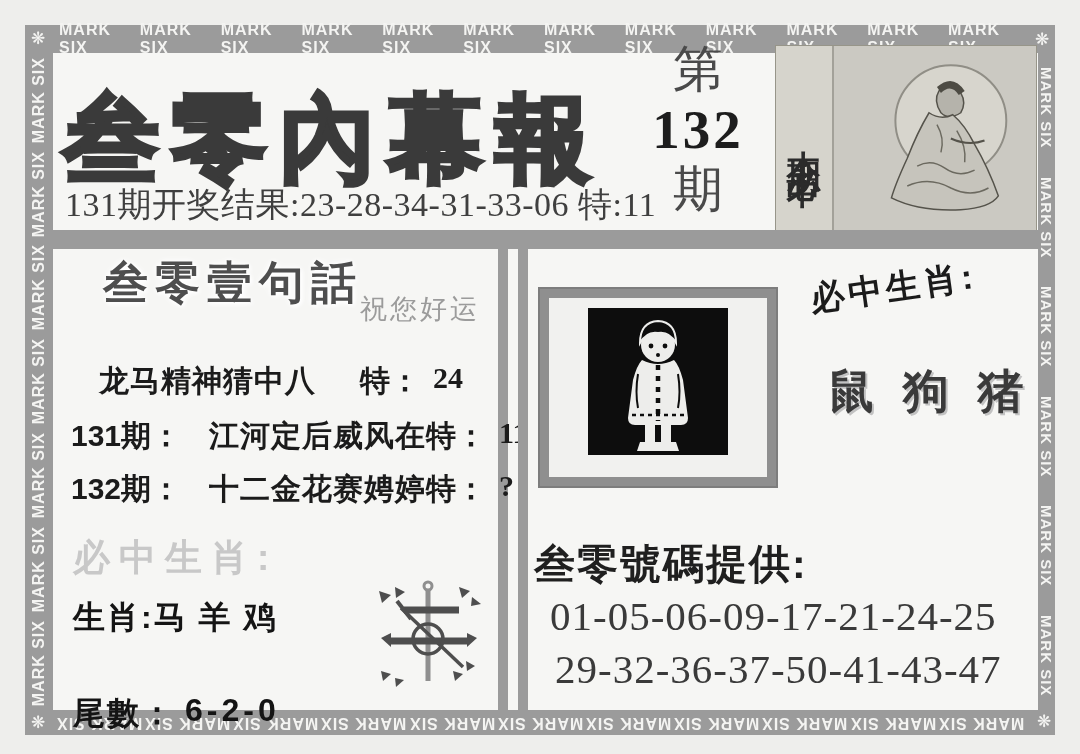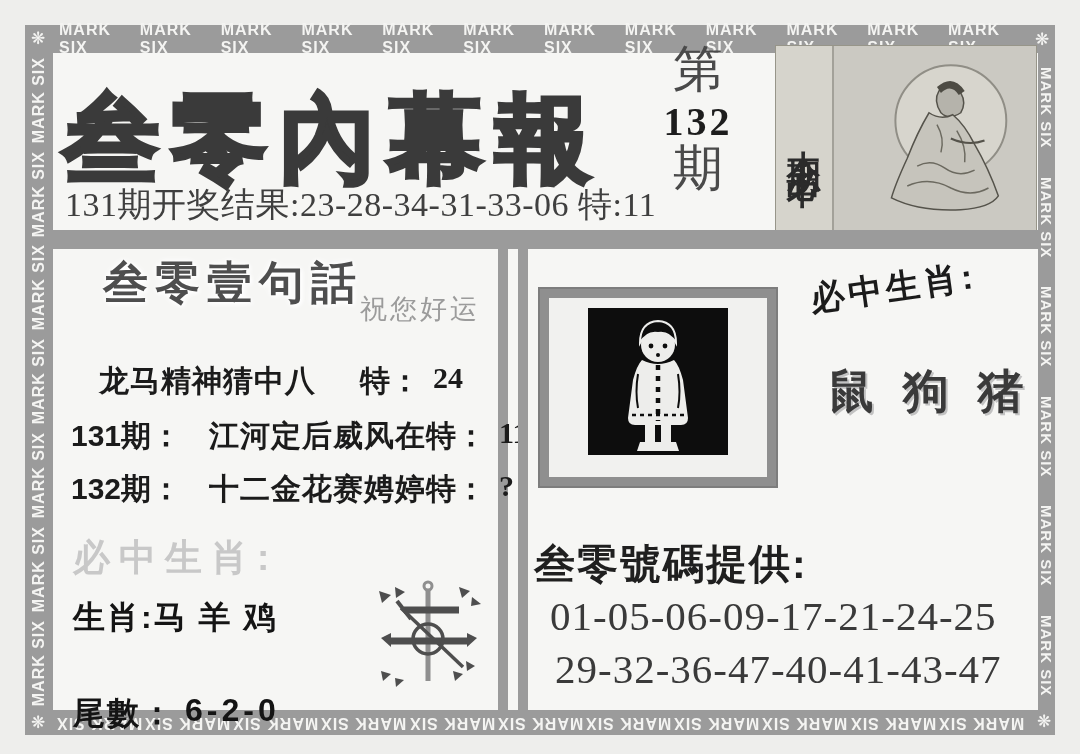--- a/index.html
+++ b/index.html
@@ -22,21 +22,21 @@
   .corner-bl{left:6px;top:689px;}
   .corner-br{left:1012px;top:688px;}
 
   
   .content{position:absolute;left:28px;top:28px;width:985px;height:657px;background:#f6f6f4;}
 
   
   .title{position:absolute;left:10px;top:2px;font-family:"DejaVu Sans",sans-serif;font-size:96px;line-height:1.12;font-weight:900;color:#3a3a3a;letter-spacing:12px;white-space:nowrap;margin-top:31px;-webkit-text-stroke:4px #3a3a3a;}
   .issue{position:absolute;left:586px;top:-10px;width:118px;text-align:center;font-family:"Liberation Serif",serif;}
   .issue-char{font-size:50px;line-height:1.04;color:#4a4a4a;}
-  .issue-num{font-size:40px;line-height:1.0;font-weight:bold;color:#1d1d1d;letter-spacing:3px;margin:7px 0 0;}
+  .issue-num{font-size:55px;line-height:1.0;font-weight:bold;color:#1d1d1d;letter-spacing:3px;margin:7px 0 6px;}
   .result{position:absolute;left:12px;top:129px;font-family:"Liberation Serif",serif;font-size:34px;color:#3f3f3f;white-space:nowrap;letter-spacing:0.5px;}
 
   
   .guanyin{position:absolute;left:722px;top:-8px;width:262px;height:187px;background:#cbc9c2;border:1px solid #979589;display:flex;box-sizing:border-box;}
   .gy-strip{width:56px;background:#d6d4cc;border-right:2px solid #a3a199;display:flex;align-items:center;justify-content:center;}
   .gy-strip span{writing-mode:vertical-rl;font-size:34px;font-weight:900;color:#2b2b2b;letter-spacing:8px;line-height:1;}
   .gy-art{flex:1;position:relative;}
   .gy-art svg{position:absolute;left:0;top:0;width:100%;height:100%;}
 
   .divider{position:absolute;left:0;top:177px;width:985px;height:19px;background:#9b9b9b;}
@@ -239,18 +239,18 @@
                 <path d="M52,134 L88,134 L91,143 L49,143 Z" fill="#ededeb"></path>
               </svg>
             </div>
           </div>
         </div>
 
         <div class="rp-zheading">必中生肖:</div>
         <div class="rp-zvalues">鼠 狗 猪</div>
         <div class="rp-nheading">叁零號碼提供:</div>
         <div class="rp-num rp-num1">01-05-06-09-17-21-24-25</div>
-        <div class="rp-num rp-num2">29-32-36-47-40-41-43-47</div>
+        <div class="rp-num rp-num2">29-32-36-37-50-41-43-47</div>
       </div>
 
     </div>
   </div>
 </div>
 
 </body></html>

